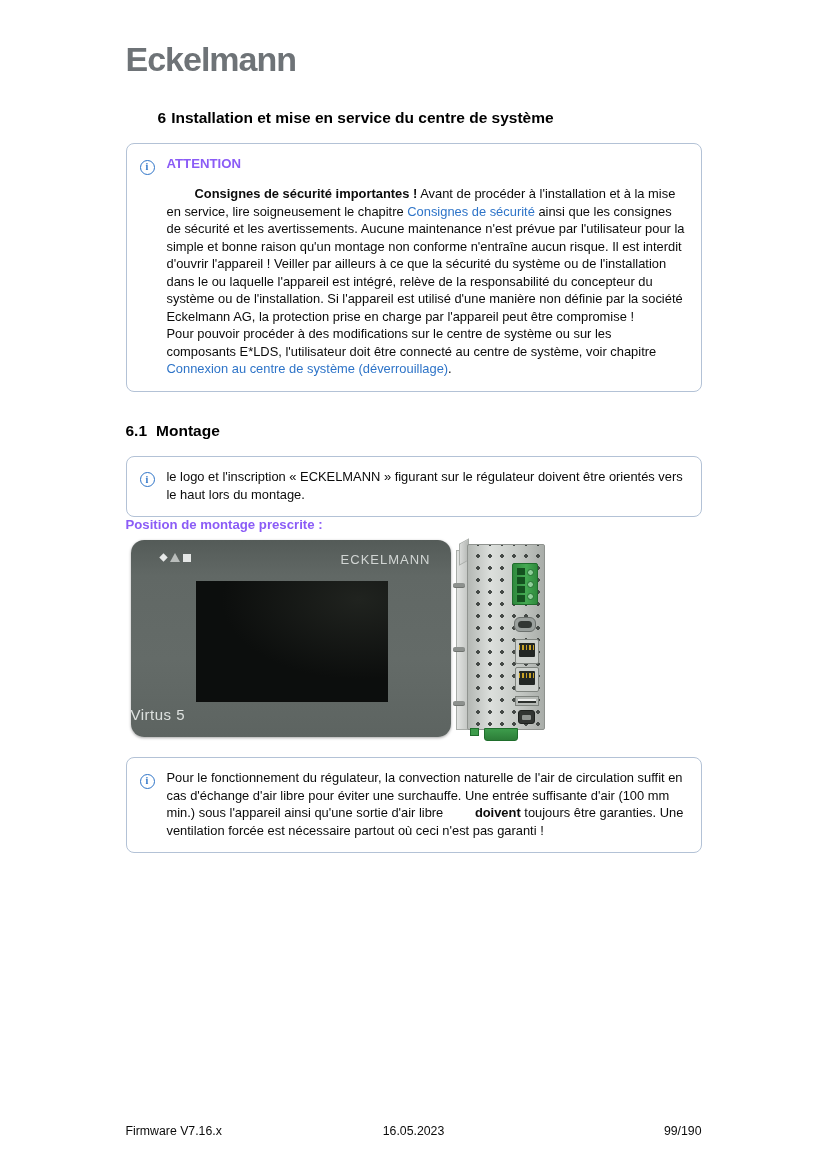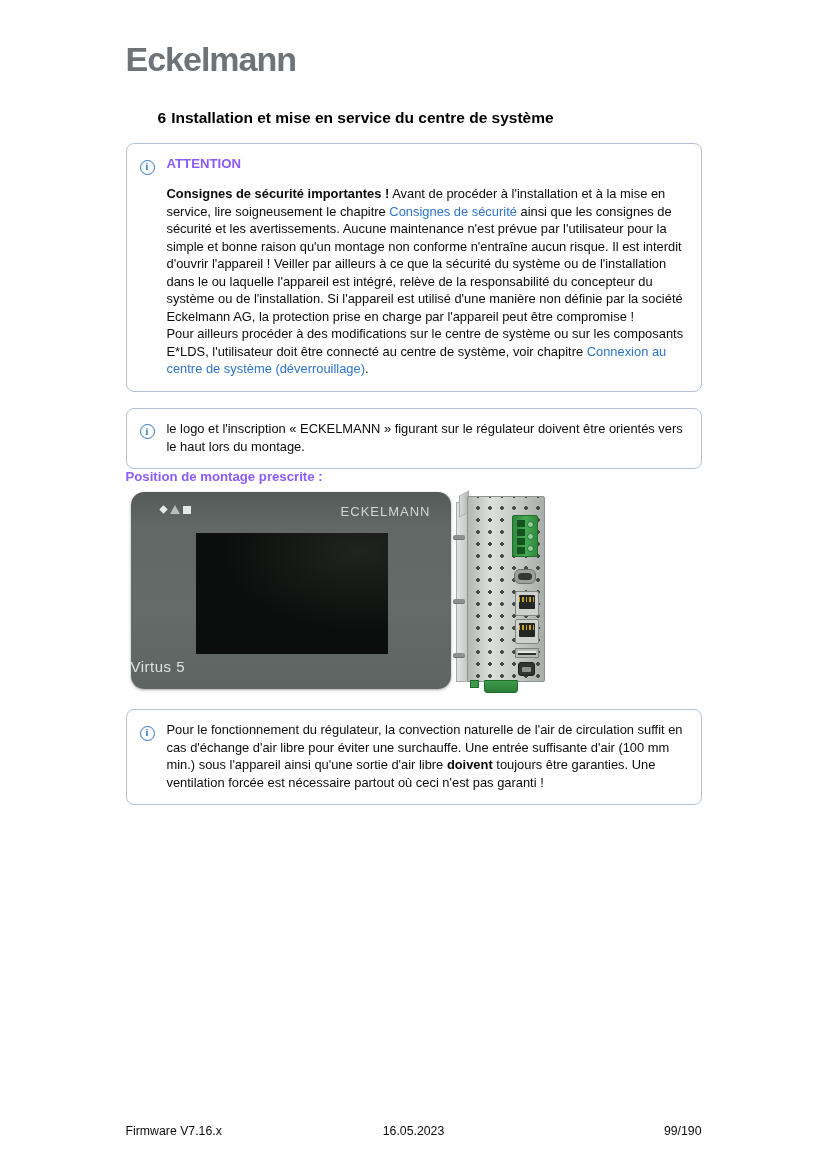--- a/index.html
+++ b/index.html
@@ -47,21 +47,21 @@
     border: 1.4px solid #2e74c8;
     border-radius: 50%;
     color: #2e74c8;
     font-size: 10px;
     font-weight: 700;
     font-family: "Liberation Serif", serif;
     line-height: 1;
   }
   .box-body { flex: 1; font-size: 12.9px; line-height: 1.36; color: #0b0b0b; }
   .box-title { font-size: 13.2px; font-weight: 700; margin-bottom: 12px; color: #8b5cf6; }
-  .bold { font-weight: 700; }
+  .bold { font-weight: 700; margin-left: 28px; }
   .doclink { color: #2e74c8; text-decoration: none; cursor: pointer; }
 
   .fig-label { font-size: 13.2px; font-weight: 700; color: #8b5cf6; }
 
   .figure-area { position: relative; margin-top: 8px; height: 200px; }
 
   
   .device-front {
     position: absolute;
     left: 5px; top: 0;
@@ -178,25 +178,28 @@
     <div class="infobox">
       <div class="icon-col">
         <span class="info-icon">i</span>
       </div>
       <div class="box-body">
         <div class="box-title">ATTENTION</div>
         <div>
           <span class="bold">Consignes de sécurité importantes !</span><span> Avant de procéder à l'installation et à la mise en service, lire soigneusement le chapitre </span><a class="doclink">Consignes de sécurité</a><span> ainsi que les consignes de sécurité et les avertissements. Aucune maintenance n'est prévue par l'utilisateur pour la simple et bonne raison qu'un montage non conforme n'entraîne aucun risque. Il est interdit d'ouvrir l'appareil ! Veiller par ailleurs à ce que la sécurité du système ou de l'installation dans le ou laquelle l'appareil est intégré, relève de la responsabilité du concepteur du système ou de l'installation. Si l'appareil est utilisé d'une manière non définie par la société Eckelmann AG, la protection prise en charge par l'appareil peut être compromise !</span>
         </div>
         <div>
-          <span>Pour ailleurs procéder à des modifications sur le centre de système ou sur les composants E*LDS, l'utilisateur doit être connecté au centre de système, voir chapitre </span><a class="doclink">Connexion au centre de système (déverrouillage)</a><span>.</span>
-        </div>
-      </div>
-    </div>
-
+          <span>Pour pouvoir procéder à des modifications sur le centre de système ou sur les composants E*LDS, l'utilisateur doit être connecté au centre de système, voir chapitre </span><a class="doclink">Connexion au centre de système (déverrouillage)</a><span>.</span>
+        </div>
+      </div>
+    </div>
+
+    <div class="h2">
+      <span class="num">6.1</span><span>Montage</span>
+    </div>
 
     <div class="infobox">
       <div class="icon-col">
         <span class="info-icon">i</span>
       </div>
       <div class="box-body">
         <div>le logo et l'inscription « ECKELMANN » figurant sur le régulateur doivent être orientés vers le haut lors du montage.</div>
       </div>
     </div>
 

